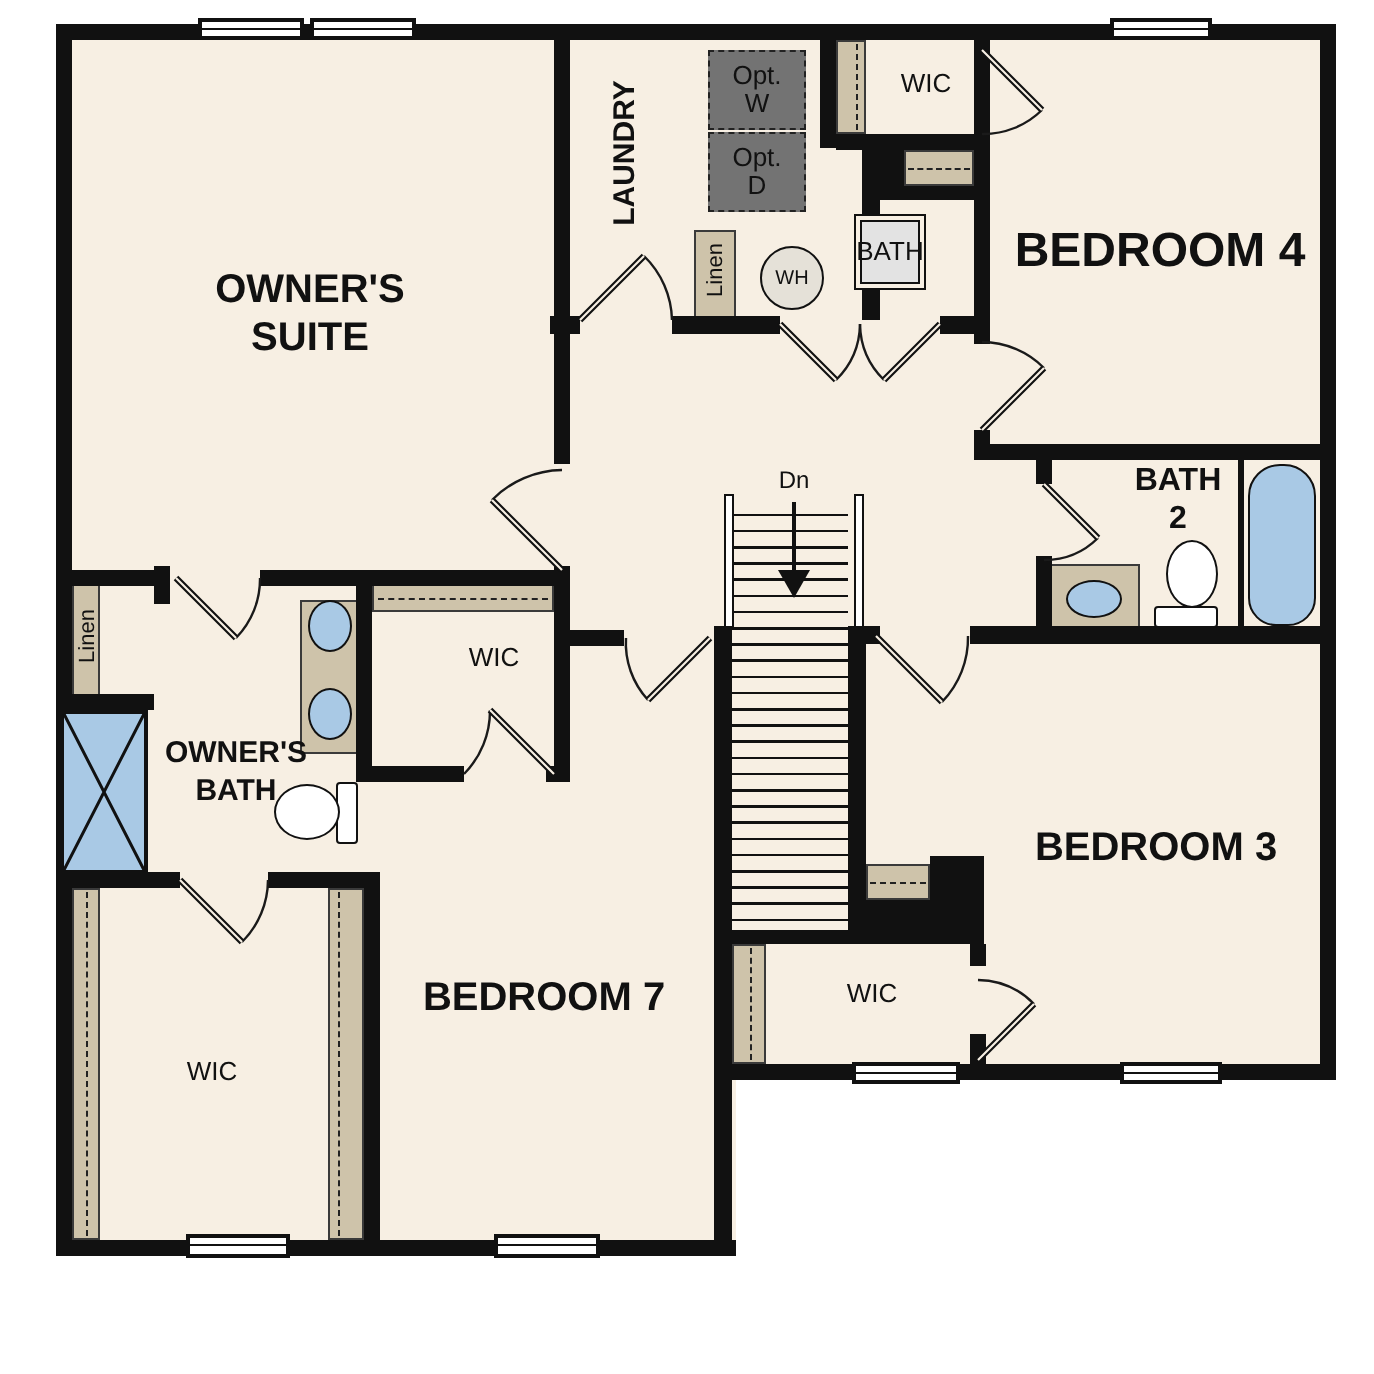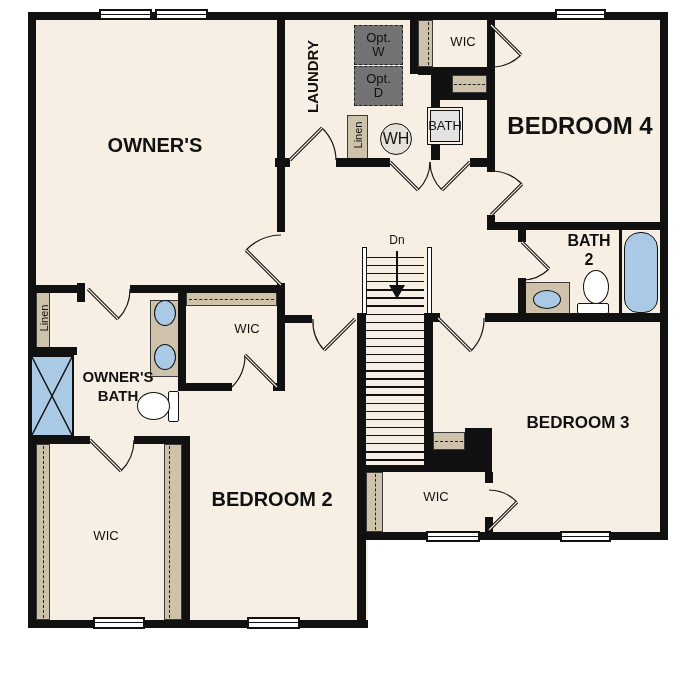--- a/index.html
+++ b/index.html
@@ -134,21 +134,21 @@
   <div class="blue" style="left:624px;top:232px;width:34px;height:81px;border-radius:16px 16px 14px 14px;"></div>
   <div class="blue" style="left:154px;top:300px;width:22px;height:26px;border-radius:50%;"></div>
   <div class="blue" style="left:154px;top:344px;width:22px;height:26px;border-radius:50%;"></div>
   <div class="blue" style="left:533px;top:290px;width:28px;height:19px;border-radius:50%;"></div>
   <div class="white-fix" style="left:168px;top:391px;width:11px;height:31px;border-radius:2px;"></div>
   <div class="white-fix" style="left:137px;top:392px;width:33px;height:28px;border-radius:50%;"></div>
   <div class="white-fix" style="left:577px;top:303px;width:32px;height:11px;border-radius:2px;"></div>
   <div class="white-fix" style="left:583px;top:270px;width:26px;height:34px;border-radius:50%;"></div>
 
   <div class="abs" style="left:380px;top:123px;width:32px;height:32px;border:1.5px solid #111;border-radius:50%;background:#e5e1d8;
-              display:flex;align-items:center;justify-content:center;font-size:16px;color:#111;">
+              display:flex;align-items:center;justify-content:center;font-size:10px;color:#111;">
     <span>WH</span>
   </div>
   <div class="abs" style="left:427px;top:107px;width:36px;height:38px;border:1.5px solid #111;background:#f7efe3;padding:2px;">
     <div style="width:100%;height:100%;border:1px solid #111;background:#e3e3e3;box-sizing:border-box;"></div>
   </div>
 
   <svg class="overlay" width="687" height="687" viewBox="0 0 687 687">
     <g stroke="#1a1a1a" stroke-width="1.2" fill="none">
       <path d="M246,250 A50,50 0 0 1 281,235"></path>
       <path d="M130,289 A42,42 0 0 1 118,319"></path>
@@ -168,35 +168,36 @@
       <path stroke="#111" stroke-width="3.2" fill="none" d="M281,285 L246,250 M88,289 L118,319 M277,387 L245,355 M90,440 L121,471 M355,319 L324,350 M290,160 L322,128 M390,162 L418,190 M470,162 L442,190 M491,25 L521,55 M491,215 L522,184 M522,242 L549,269 M438,318 L471,351 M489,530 L517,502"></path>
       <path stroke="#f7efe3" stroke-width="1.1" fill="none" d="M281,285 L246,250 M88,289 L118,319 M277,387 L245,355 M90,440 L121,471 M355,319 L324,350 M290,160 L322,128 M390,162 L418,190 M470,162 L442,190 M491,25 L521,55 M491,215 L522,184 M522,242 L549,269 M438,318 L471,351 M489,530 L517,502"></path>
     </g>
     <g stroke="#111" stroke-width="1.5">
       <path d="M32,357 L72,435 M72,357 L32,435"></path>
     </g>
   </svg>
 
   <div class="lbl b" style="left:60px;top:133px;width:190px;font-size:20px;line-height:24px;">
     <div>OWNER'S</div>
+    <div>SUITE</div>
   </div>
   <div class="lbl b vlbl" style="left:255px;top:68px;width:115px;font-size:15px;">LAUNDRY</div>
   <div class="lbl" style="left:436px;top:34px;width:54px;font-size:13px;">WIC</div>
   <div class="lbl b" style="left:490px;top:112px;width:180px;font-size:24px;">BEDROOM 4</div>
   <div class="lbl" style="left:423px;top:118px;width:44px;font-size:13px;">BATH</div>
   <div class="lbl vlbl" style="left:327px;top:129px;width:62px;font-size:11px;">Linen</div>
   <div class="lbl" style="left:384px;top:233px;width:26px;font-size:12px;">Dn</div>
   <div class="lbl b" style="left:557px;top:231px;width:64px;font-size:16px;line-height:19px;">
     <div>BATH</div>
     <div>2</div>
   </div>
   <div class="lbl vlbl" style="left:14px;top:312px;width:60px;font-size:11px;">Linen</div>
   <div class="lbl" style="left:222px;top:321px;width:50px;font-size:13px;">WIC</div>
   <div class="lbl b" style="left:76px;top:367px;width:84px;font-size:15px;line-height:19px;">
     <div>OWNER'S</div>
     <div>BATH</div>
   </div>
-  <div class="lbl b" style="left:488px;top:413px;width:180px;font-size:17px;">BEDROOM 3</div>
-  <div class="lbl b" style="left:182px;top:488px;width:180px;font-size:20px;">BEDROOM 2</div>
+  <div class="lbl b" style="left:488px;top:413px;width:180px;font-size:20px;">BEDROOM 3</div>
+  <div class="lbl b" style="left:182px;top:488px;width:180px;font-size:20px;">BEDROOM 7</div>
   <div class="lbl" style="left:80px;top:528px;width:52px;font-size:13px;">WIC</div>
   <div class="lbl" style="left:410px;top:489px;width:52px;font-size:13px;">WIC</div>
 
 </div>
 
 </body></html>

